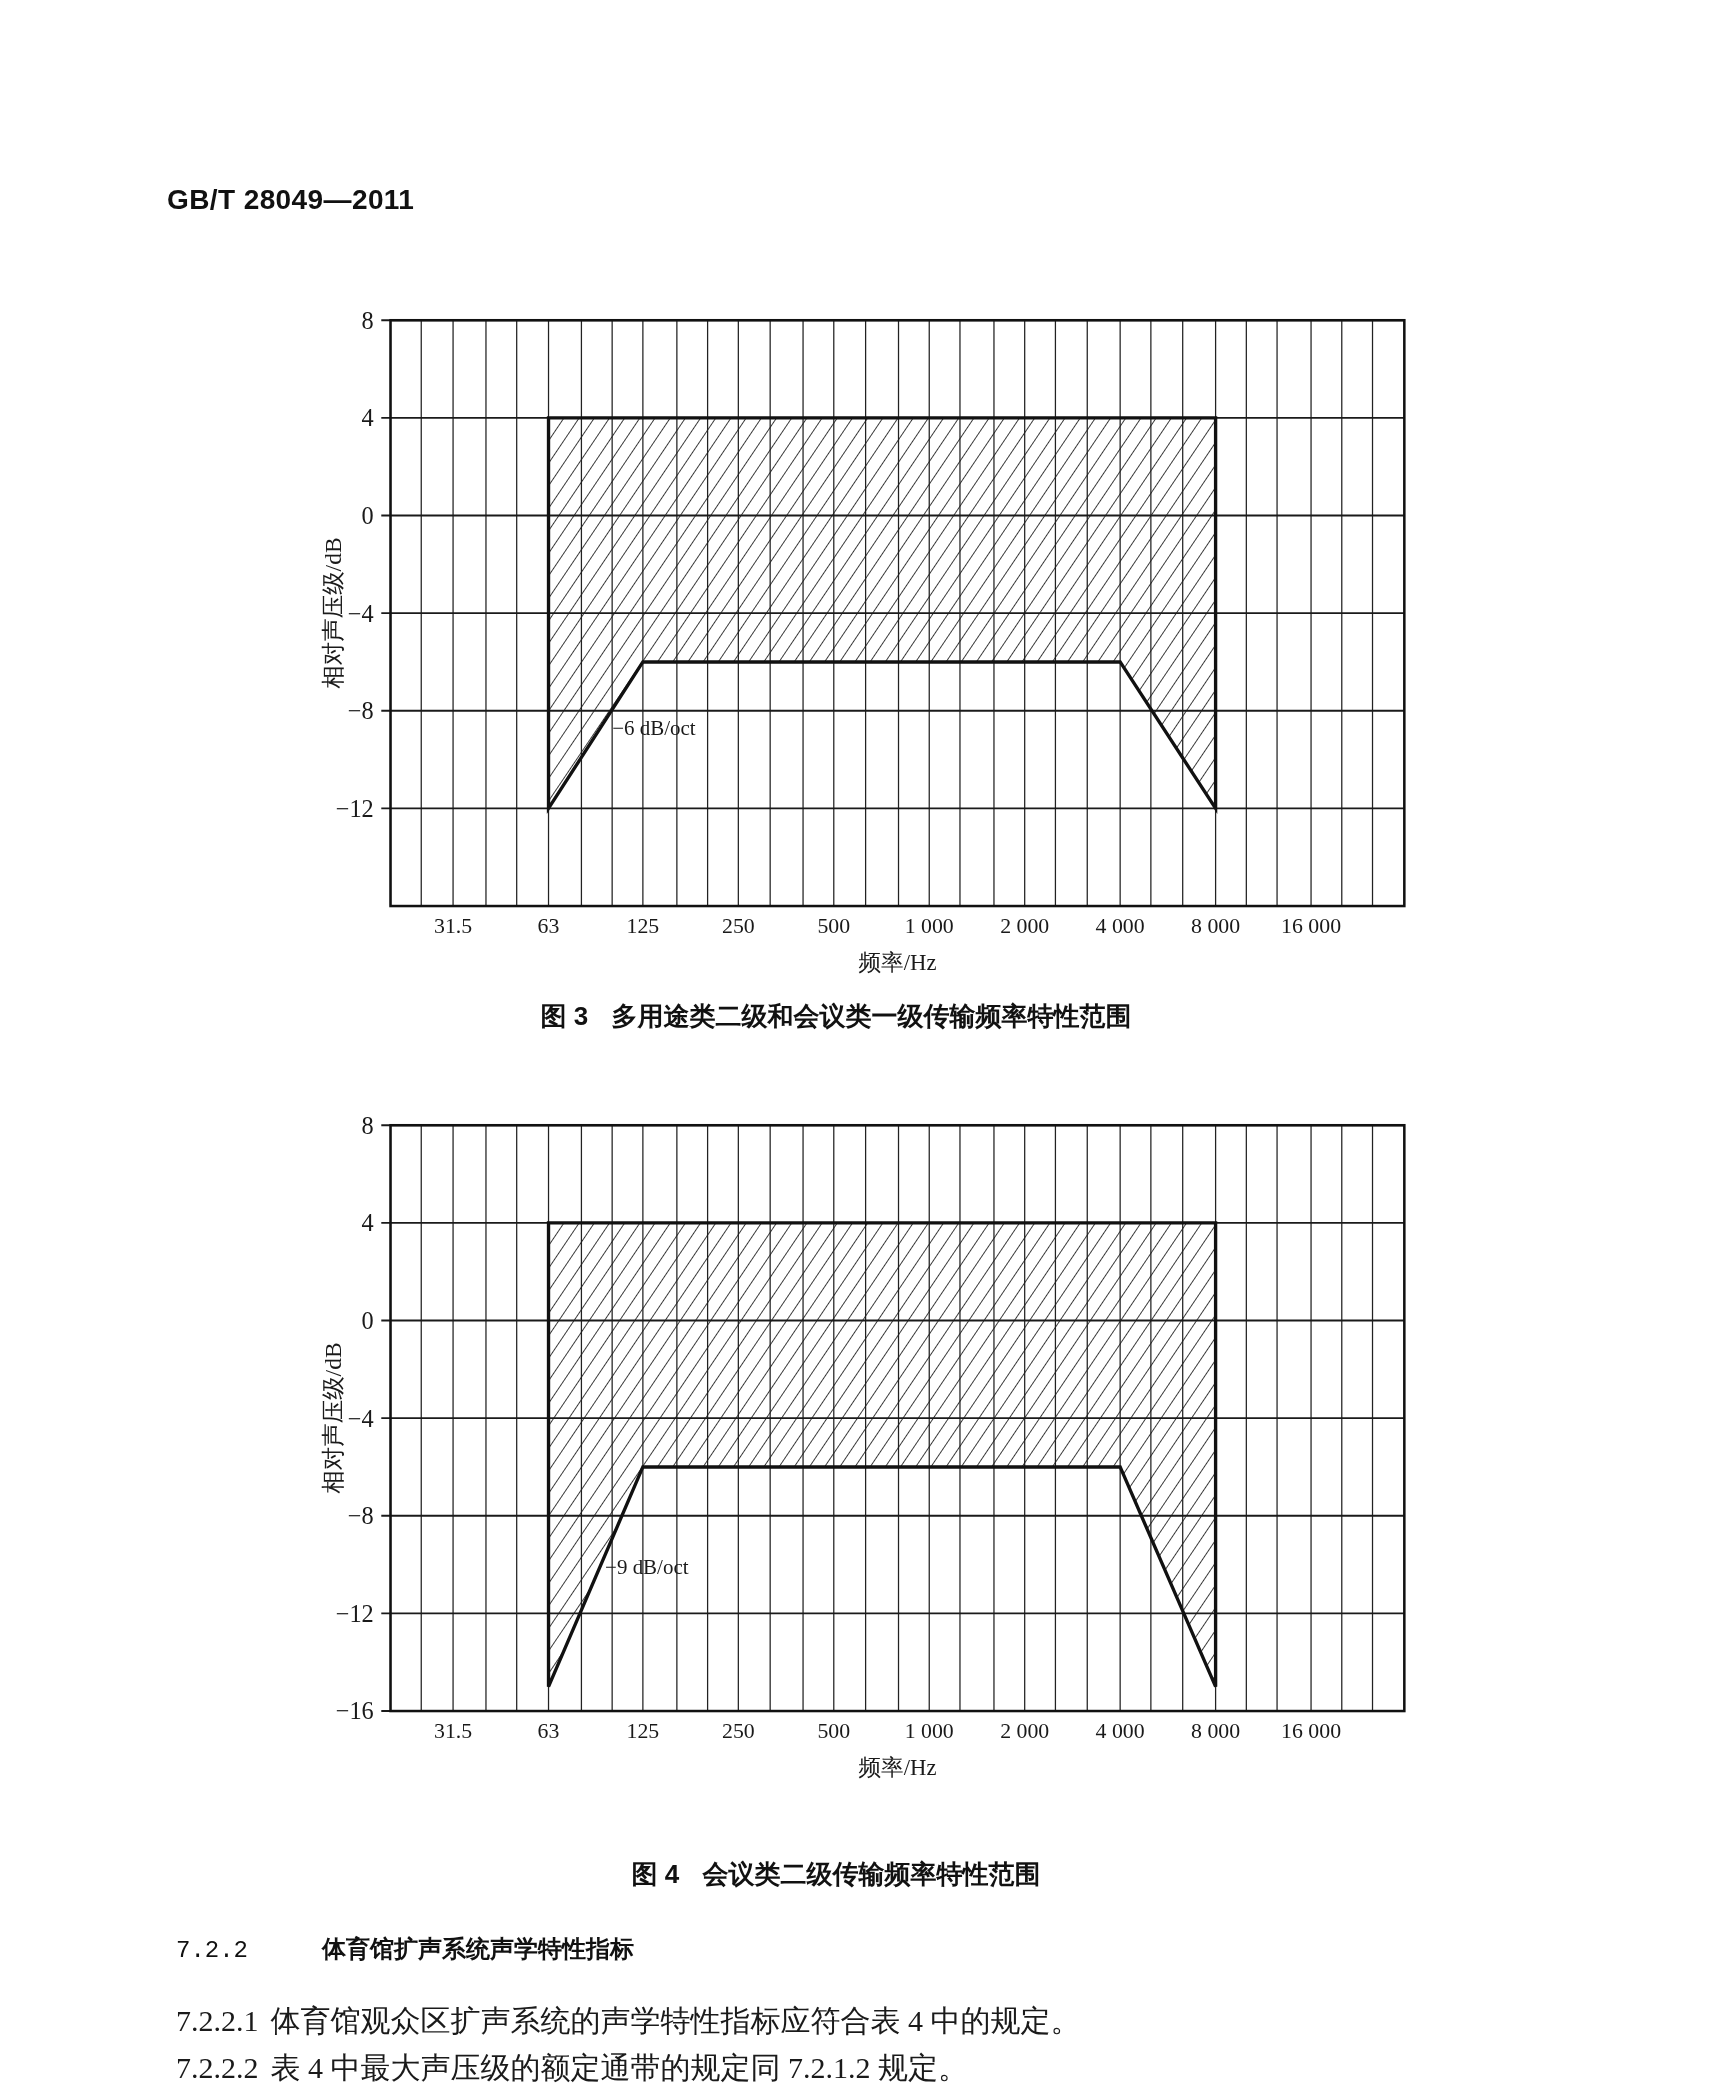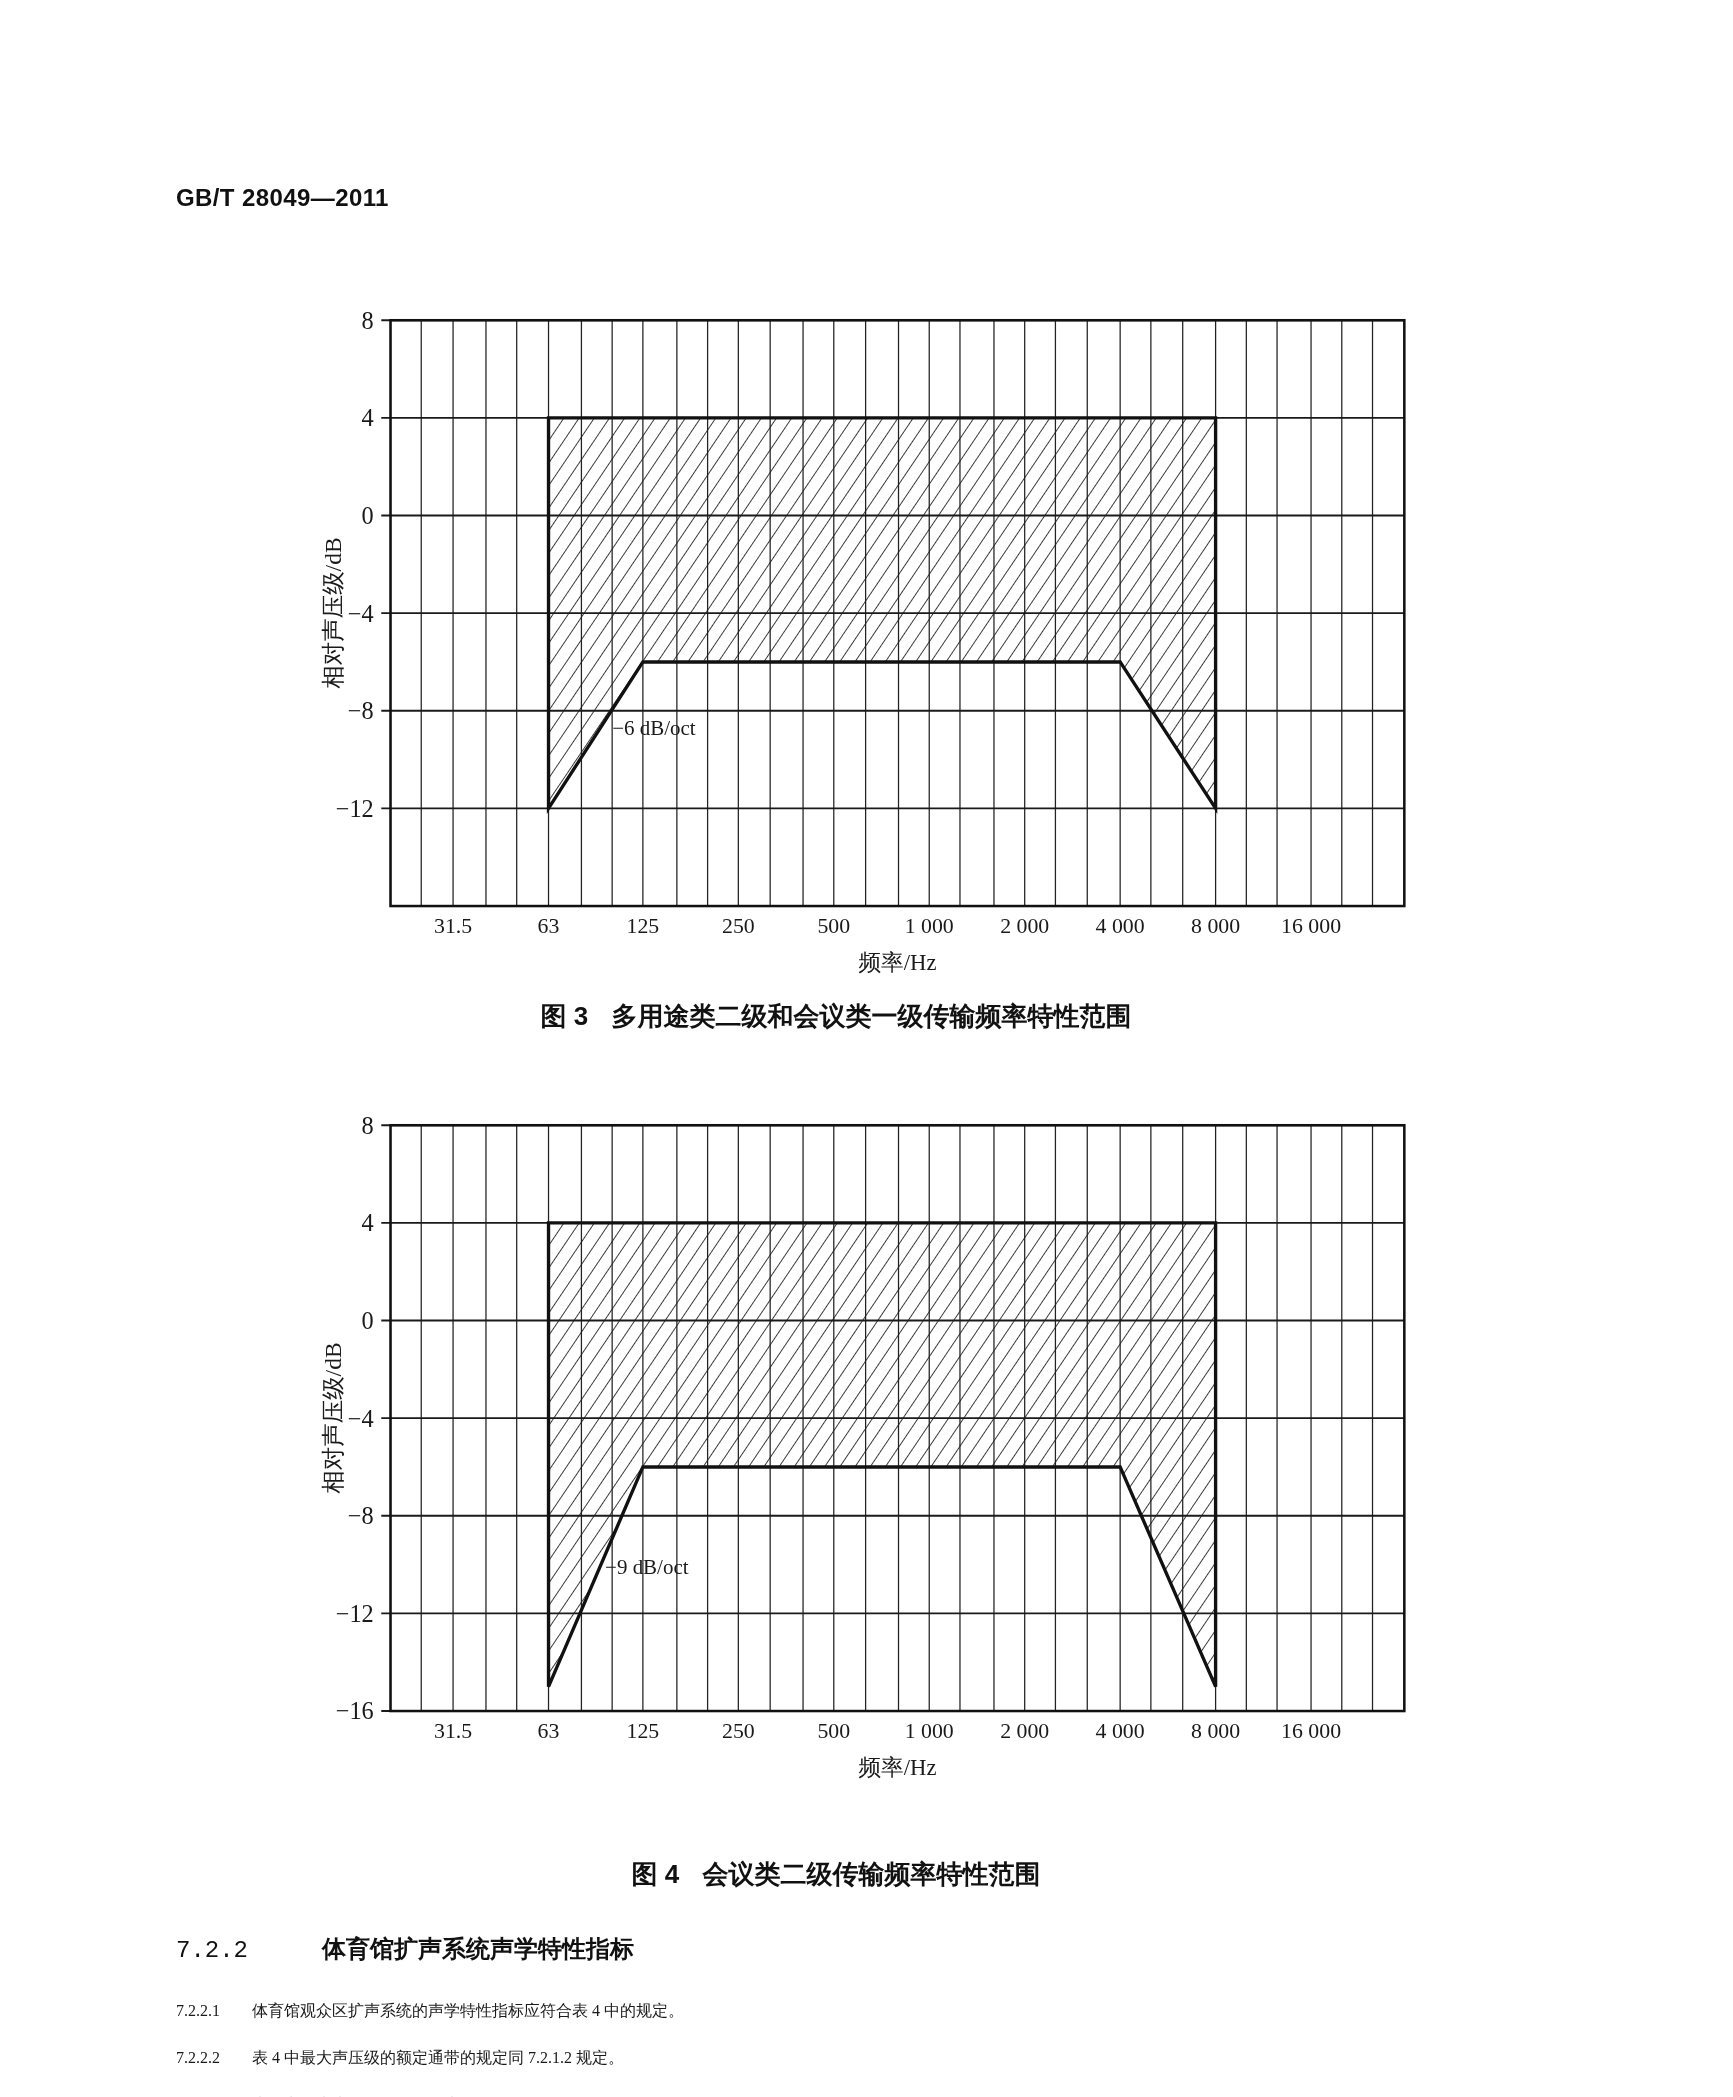--- a/index.html
+++ b/index.html
@@ -5,23 +5,23 @@
   html,body{margin:0;padding:0;}
   body{
     width:1734px;height:2453px;
     background:#ffffff;
     font-family:"Liberation Serif",serif;
     color:#1a1a1a;
     position:relative;
   }
   .page{position:absolute;left:0;top:0;width:1734px;height:2453px;background:#fff;overflow:hidden;}
   .doc-number{
-    position:absolute;left:176px;top:184px;
+    position:absolute;left:167px;top:184px;
     font-family:"Liberation Sans",sans-serif;
-    font-weight:700;font-size:24px;letter-spacing:0.4px;color:#111;
+    font-weight:700;font-size:28px;letter-spacing:0.4px;color:#111;
     white-space:nowrap;
   }
   svg.chart{position:absolute;}
   #fig3{left:294px;top:277px;}
   #fig4{left:294px;top:1082px;}
   svg.chart text{font-family:"Liberation Serif",serif;fill:#1a1a1a;}
   .caption{
     position:absolute;left:0;width:1672px;text-align:center;
     font-family:"Liberation Sans",sans-serif;font-weight:700;
     font-size:26px;color:#111;white-space:nowrap;
@@ -30,22 +30,22 @@
   #caption-fig4{top:1845px;margin-top:12px;}
   .caption .cap-label{margin-right:23.5px;}
   .sec-heading{
     position:absolute;left:176px;top:1933px;
     display:flex;gap:29px;align-items:baseline;white-space:nowrap;
   }
   .sec-heading .sec-num{font-size:24px;font-family:Liberation Mono, monospace;color:#111;}
   .sec-heading .sec-title{font-size:24px;font-family:"Liberation Sans",sans-serif;font-weight:700;color:#111;margin-left:45px;}
   .clause{
     position:absolute;left:176px;
-    display:flex;gap:32px;align-items:baseline;
-    font-size:16px;color:#1a1a1a;white-space:nowrap;
+    display:flex;gap:12px;align-items:baseline;
+    font-size:30px;color:#1a1a1a;white-space:nowrap;
   }
   #clause-1{top:2001px;}
   #clause-2{top:2048px;}
   #clause-3{top:2095px;}
 </style>
 </head>
 <body>
 
 <div class="page">
 

